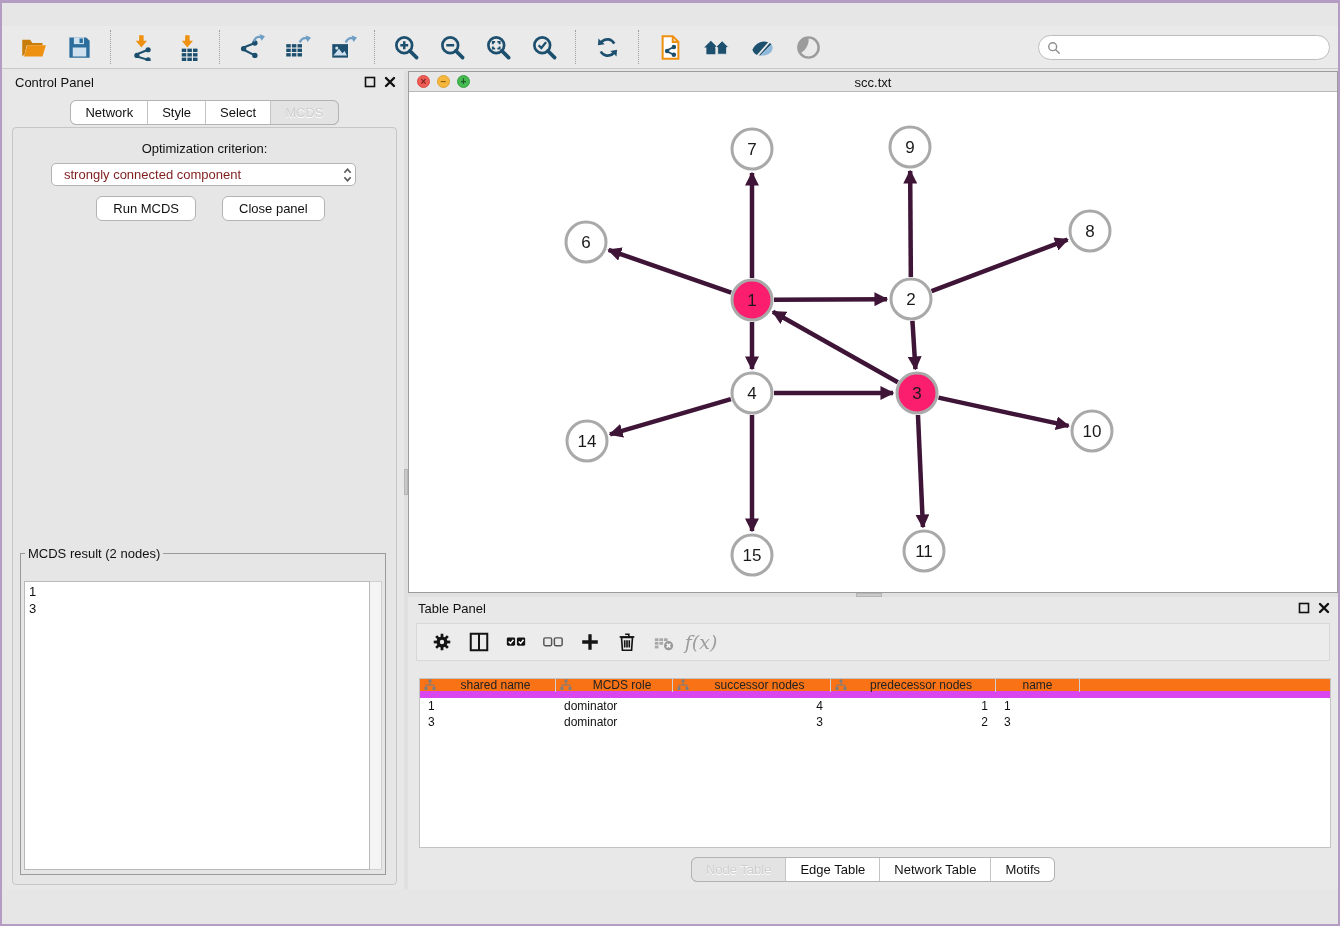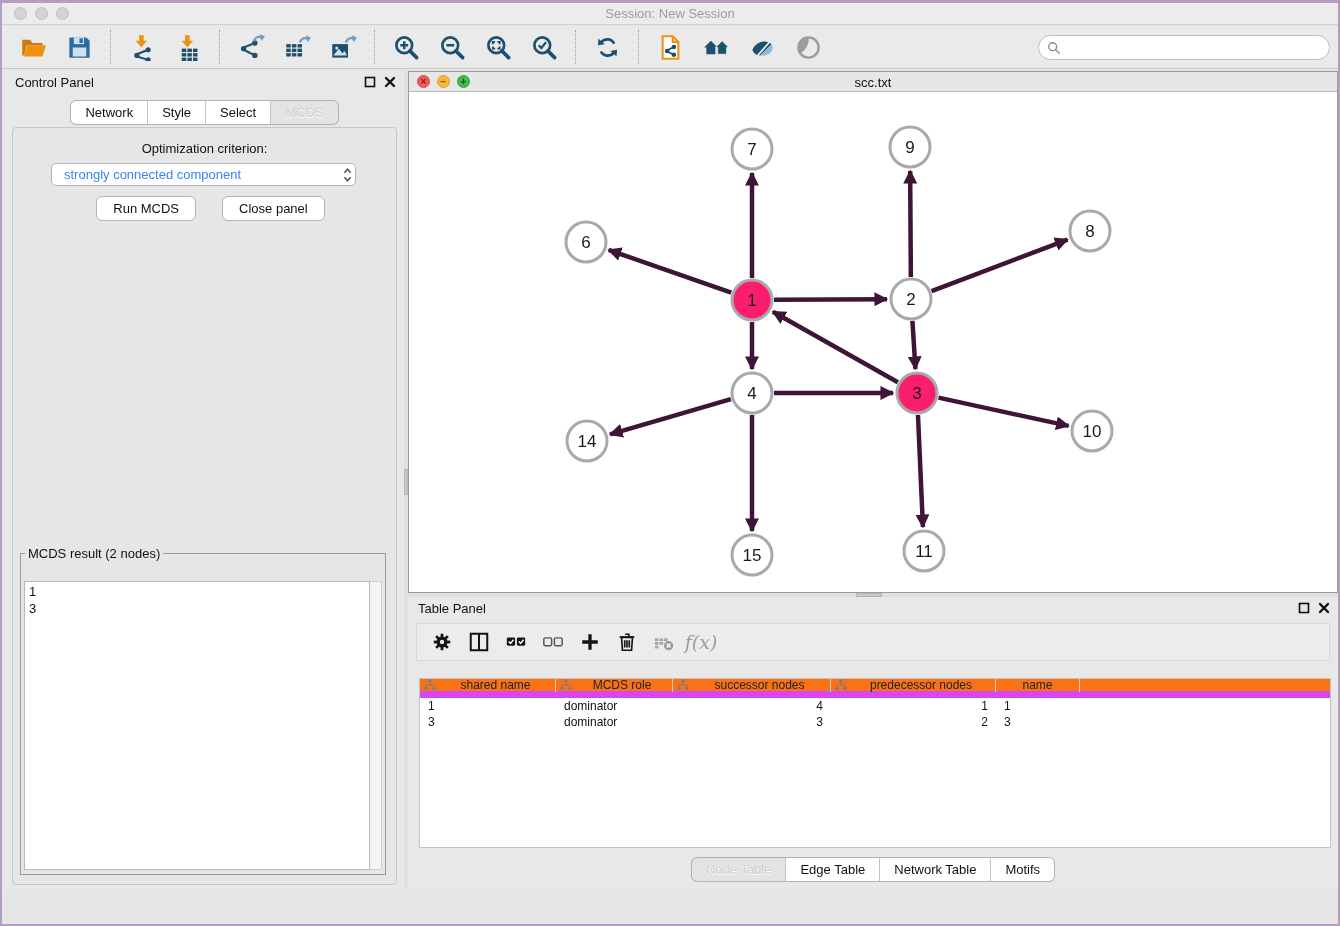--- a/index.html
+++ b/index.html
@@ -35,21 +35,21 @@
   .cp-tabs{position:absolute;left:0;right:0;top:29px;display:flex;justify-content:center;}
   .seg{display:flex;border:1px solid #b3b3b3;border-radius:6px;overflow:hidden;background:#a3a3a3;}
   .seg .tab{padding:4px 14px;font-size:13px;color:#111;background:#fff;border-right:1px solid #c4c4c4;cursor:pointer;white-space:nowrap;}
   .seg .tab:last-child{border-right:none;text-align:center;}
   .seg .tab.sel{background:#e3e3e3;color:#cfcfcf;text-shadow:0 1px 0 #fff;}
   .cp-content{position:absolute;left:7px;right:7px;top:56px;bottom:4px;background:#e6e6e6;
               border:1px solid #c6c6c6;border-radius:4px;}
   .opt-label{position:absolute;left:0;right:0;top:13px;text-align:center;font-size:13px;color:#111;}
   .dropdown{position:absolute;left:38px;right:40px;top:35px;height:23px;background:#fff;
             border:1px solid #b3b3b3;border-radius:5px;display:flex;align-items:center;
-            padding:0 2px 0 12px;font-size:13px;color:#3b82f6;cursor:pointer;}
+            padding:0 2px 0 12px;font-size:13px;color:#7f1d1d;cursor:pointer;}
   .dropdown .dd-label{flex:1;}
   .btn-row{position:absolute;left:0;right:0;top:68px;display:flex;justify-content:center;gap:14px;}
   .mac-btn{background:#fff;border:1px solid #b3b3b3;border-radius:6px;font-size:13px;color:#111;
            padding:4px 16px;cursor:pointer;margin-left:12px;}
   .mcds-fieldset{position:absolute;left:7px;right:10px;top:418px;bottom:9px;margin:0;
                  border:1px solid #9a9a9a;padding:2px;background:#e6e6e6;}
   .mcds-fieldset legend{font-size:13px;color:#111;padding:0 3px;margin-left:2px;}
   .mcds-text{position:absolute;left:3px;right:15px;top:20px;bottom:4px;background:#fff;
              border:1px solid #b9b9b9;font-size:13px;color:#111;padding:1px 4px;
              white-space:pre;line-height:17px;overflow:hidden;}
@@ -104,28 +104,20 @@
   .memory-btn{position:absolute;right:8px;top:4px;height:25px;background:#fff;border:1px solid #b3b3b3;
               border-radius:4px;display:flex;align-items:center;gap:6px;padding:0 10px;font-size:13px;
               color:#111;cursor:pointer;}
   .memdot{width:12px;height:12px;border-radius:50%;background:#1f9d35;}
 </style>
 </head>
 <body>
 
 <div id="app">
 
-  <div class="titlebar">
-    <div class="traffic">
-      <div class="tl"></div>
-      <div class="tl"></div>
-      <div class="tl"></div>
-    </div>
-    <div class="title-text">Session: New Session</div>
-  </div>
 
   <div class="toolbar">
     <button class="tb-btn">
       <svg viewBox="0 0 24 24">
           <path d="M2 20 L2 5 h7 l2 3 h9 v2 H6 L4 18 Z" fill="#c87d0a"></path>
           <path d="M3.5 20 L6.5 10 H23 L20 20 Z" fill="#ee9111"></path>
         </svg>
     </button>
     <button class="tb-btn">
       <svg viewBox="0 0 24 24">

